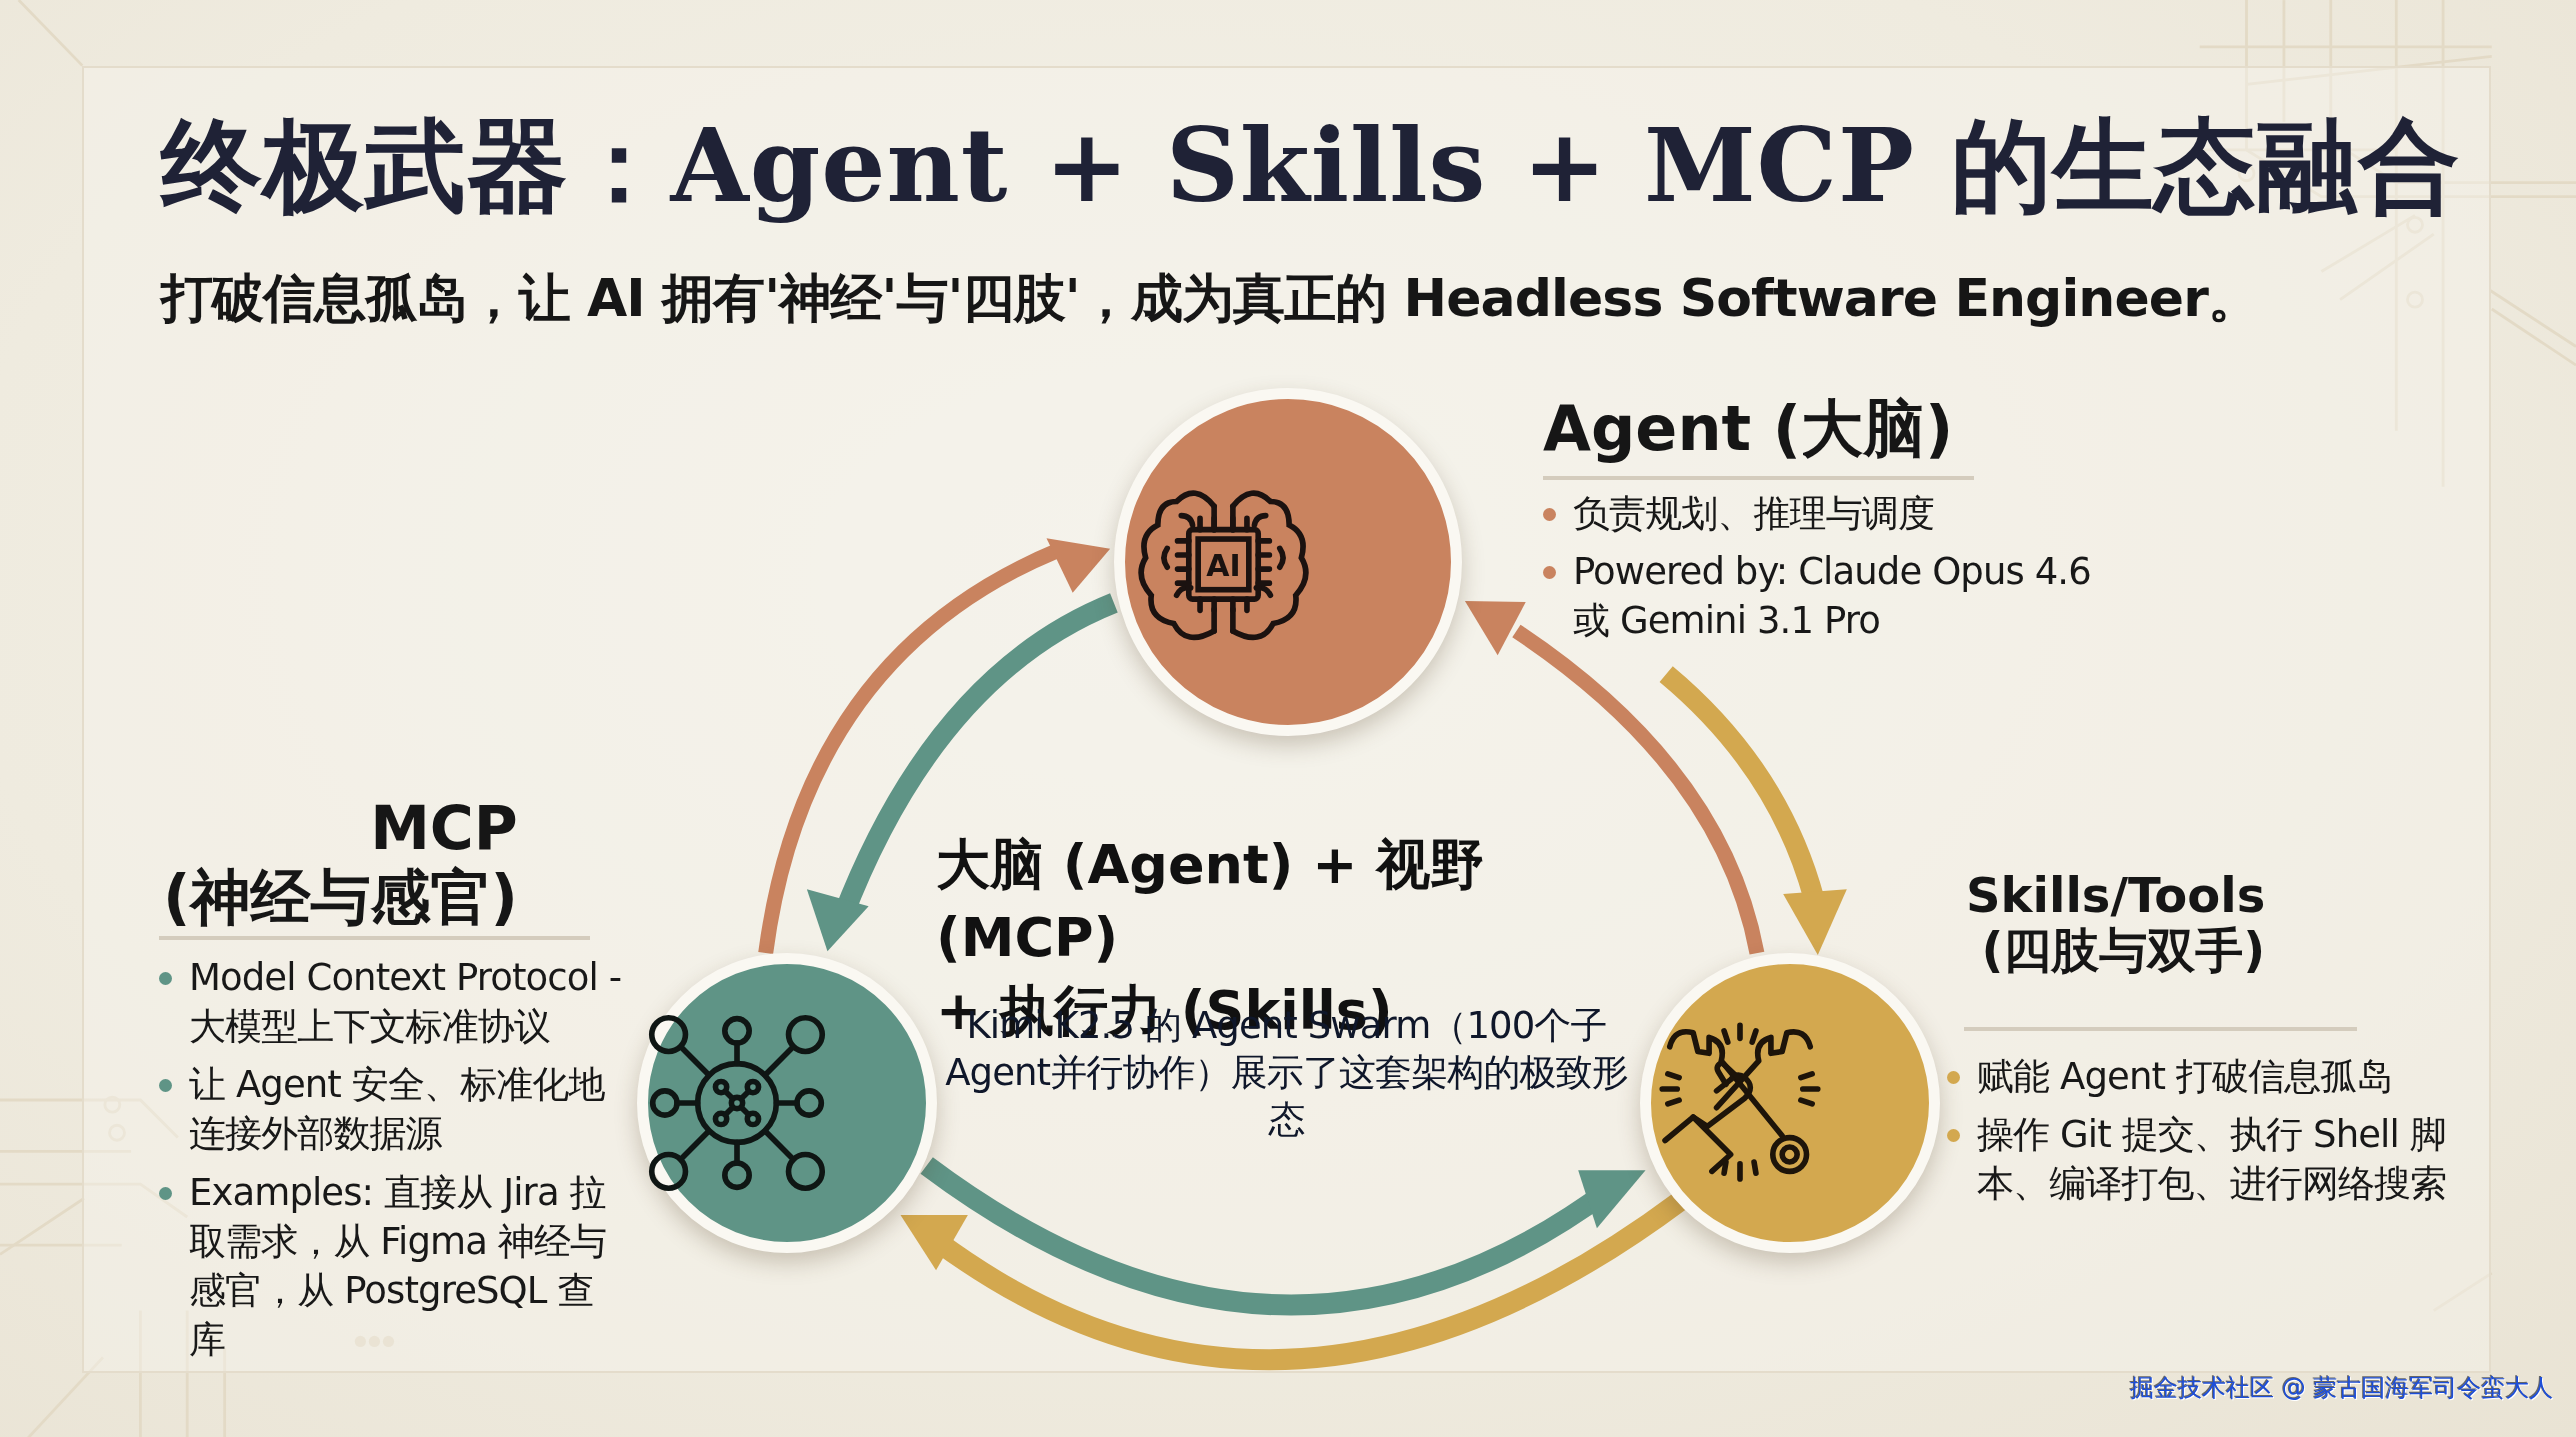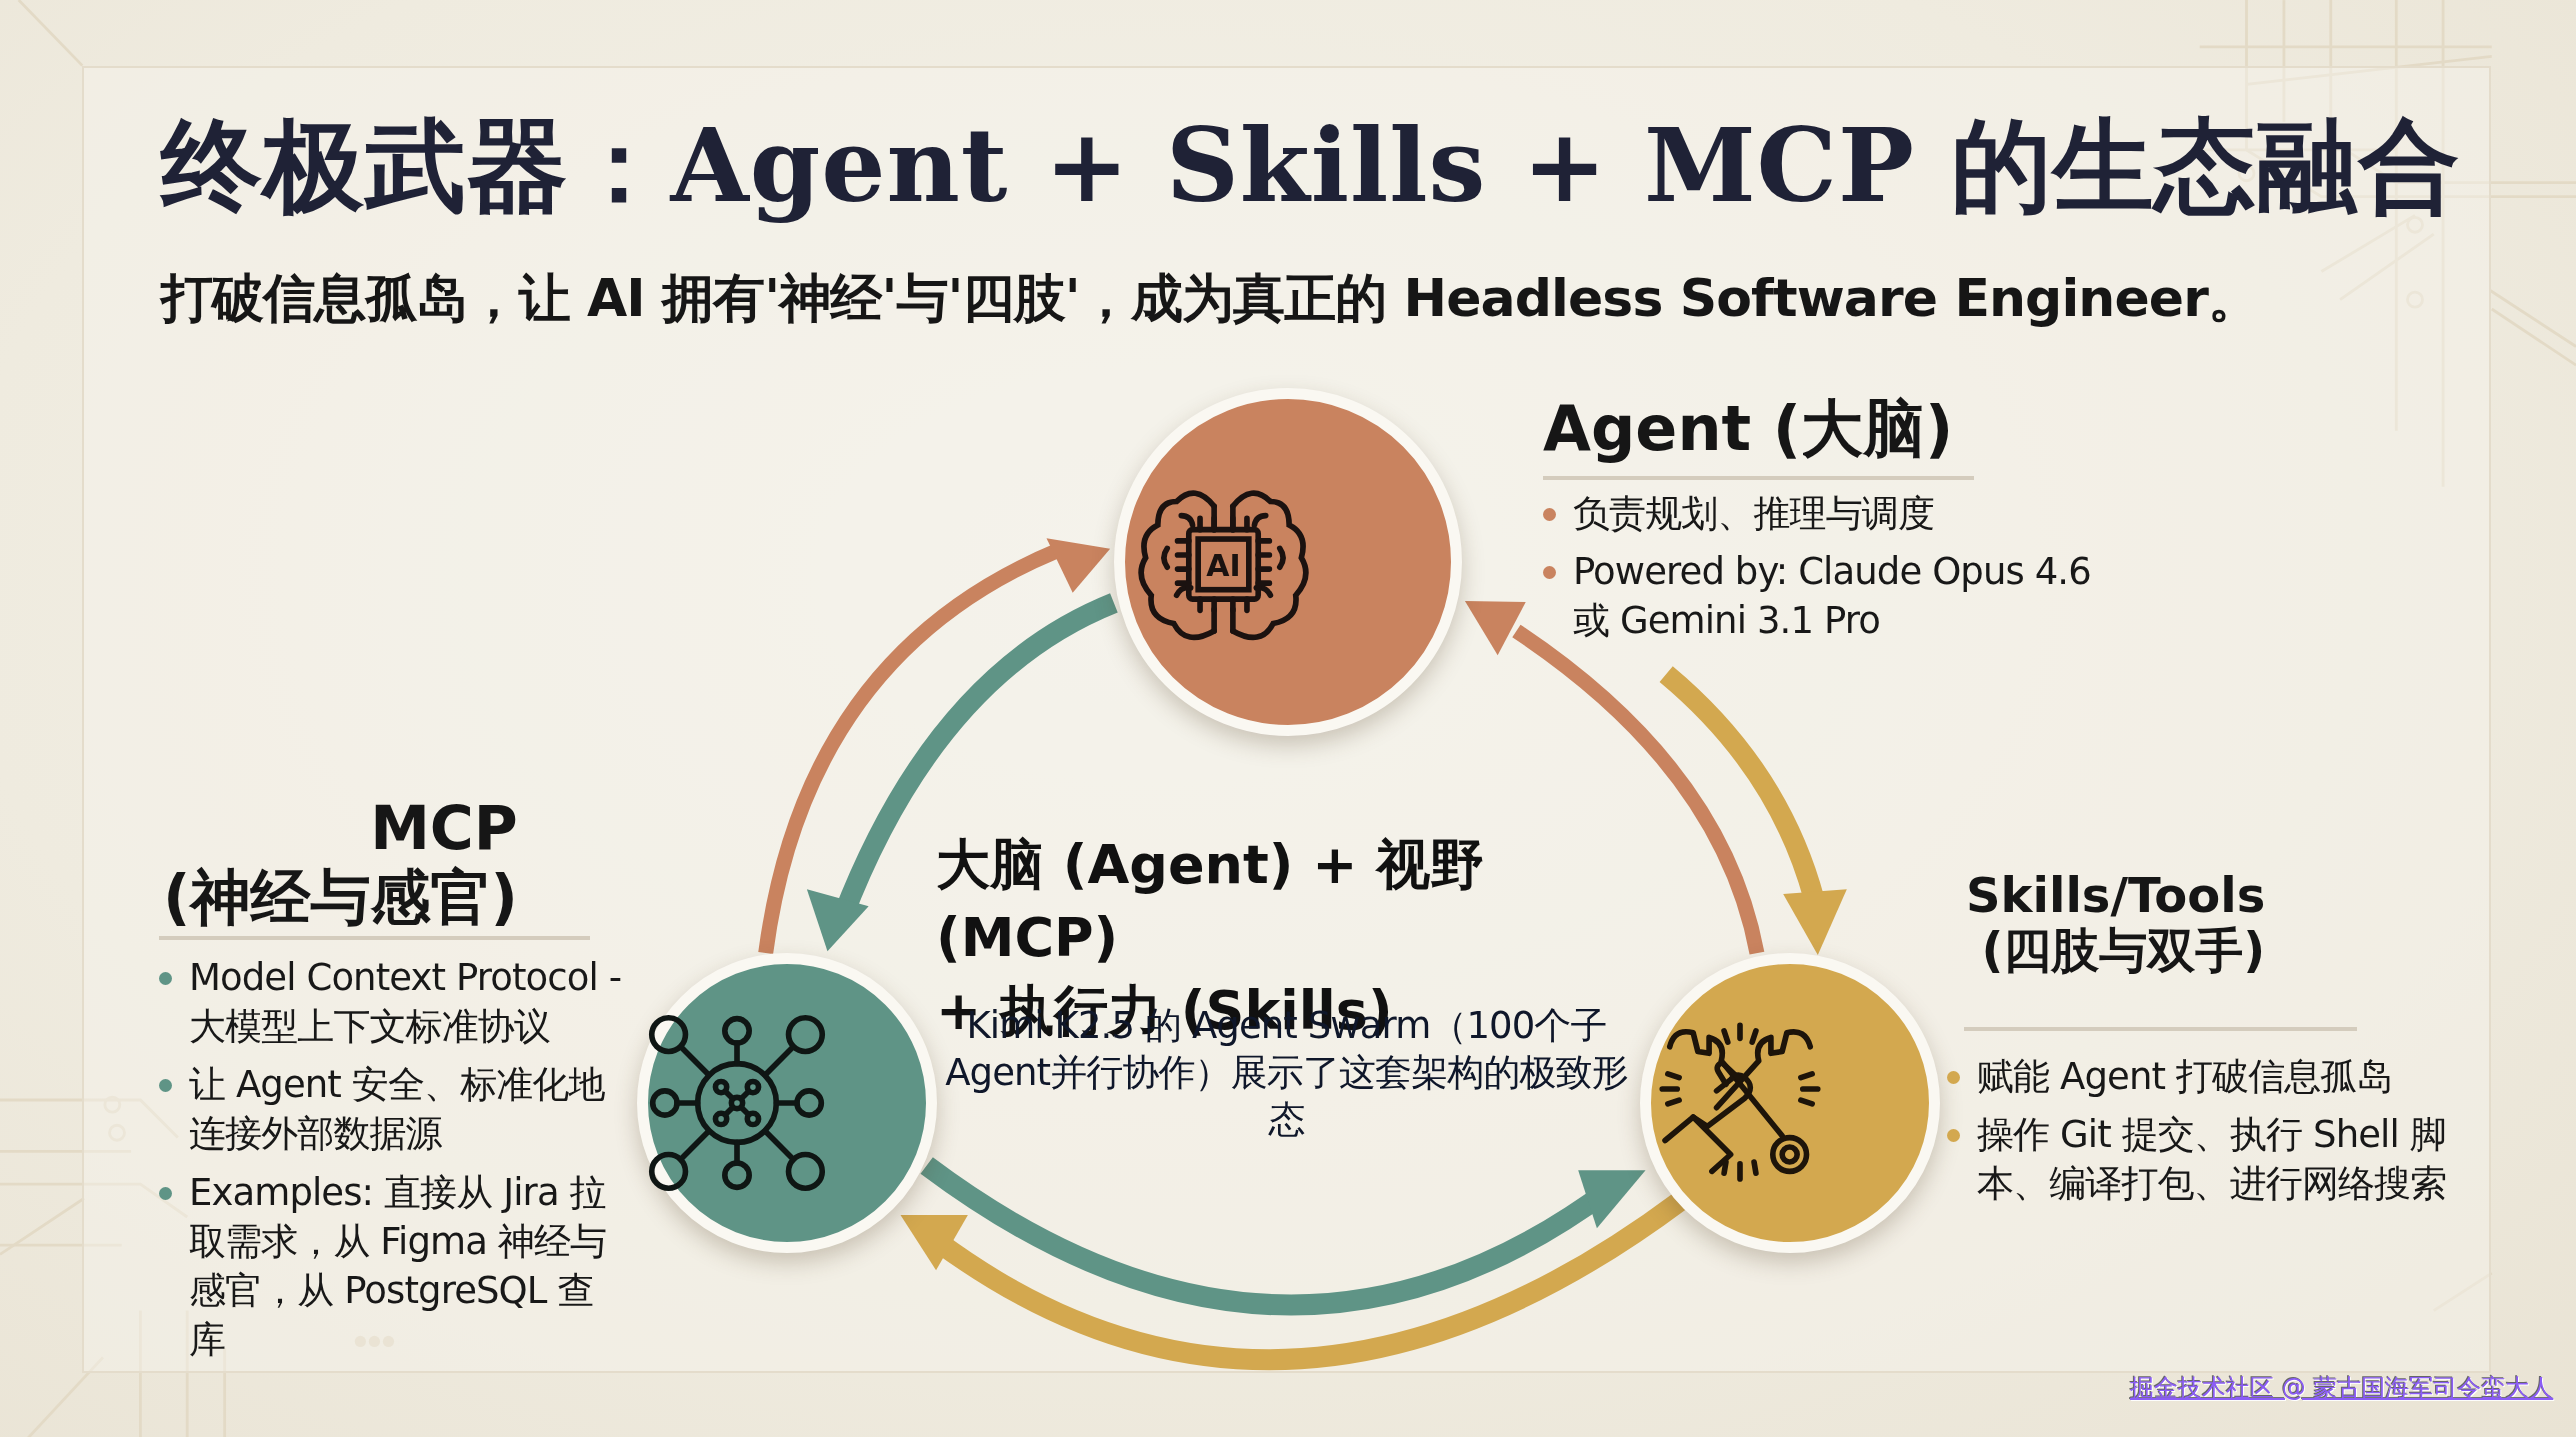--- a/index.html
+++ b/index.html
@@ -59,24 +59,23 @@
     .center-title {
       position: absolute; left: 936px; top: 828px; width: 702px; margin: 0;
       text-align: left; font-weight: bold; font-size: 54px; line-height: 73px; color: #111;
     }
     .center-desc {
       position: absolute; left: 945px; top: 1002px; width: 683px; margin: 0;
       text-align: center; font-size: 37px; line-height: 47px; color: #0f172a; letter-spacing: -0.9px;
     }
     .watermark {
       position: absolute; left: 2130px; top: 1372px; margin: 0;
-      font-size: 24px; color: #8b5cf6;
+      font-size: 24px; color: #1d4ed8;
       text-shadow: -0.9px -0.9px 0 #666, 0.9px 0.9px 0 #fff;
       white-space: nowrap;
-      text-decoration: underline;
     }
   </style>
 </head>
 <body>
 
 <div class="bg"></div>
 
 <svg class="circuit" width="2576" height="1438" viewBox="0 0 2752 1536">
   <g fill="none" stroke="#e3dac6" stroke-width="3">
     <path d="M20 0 L88 70"></path>

